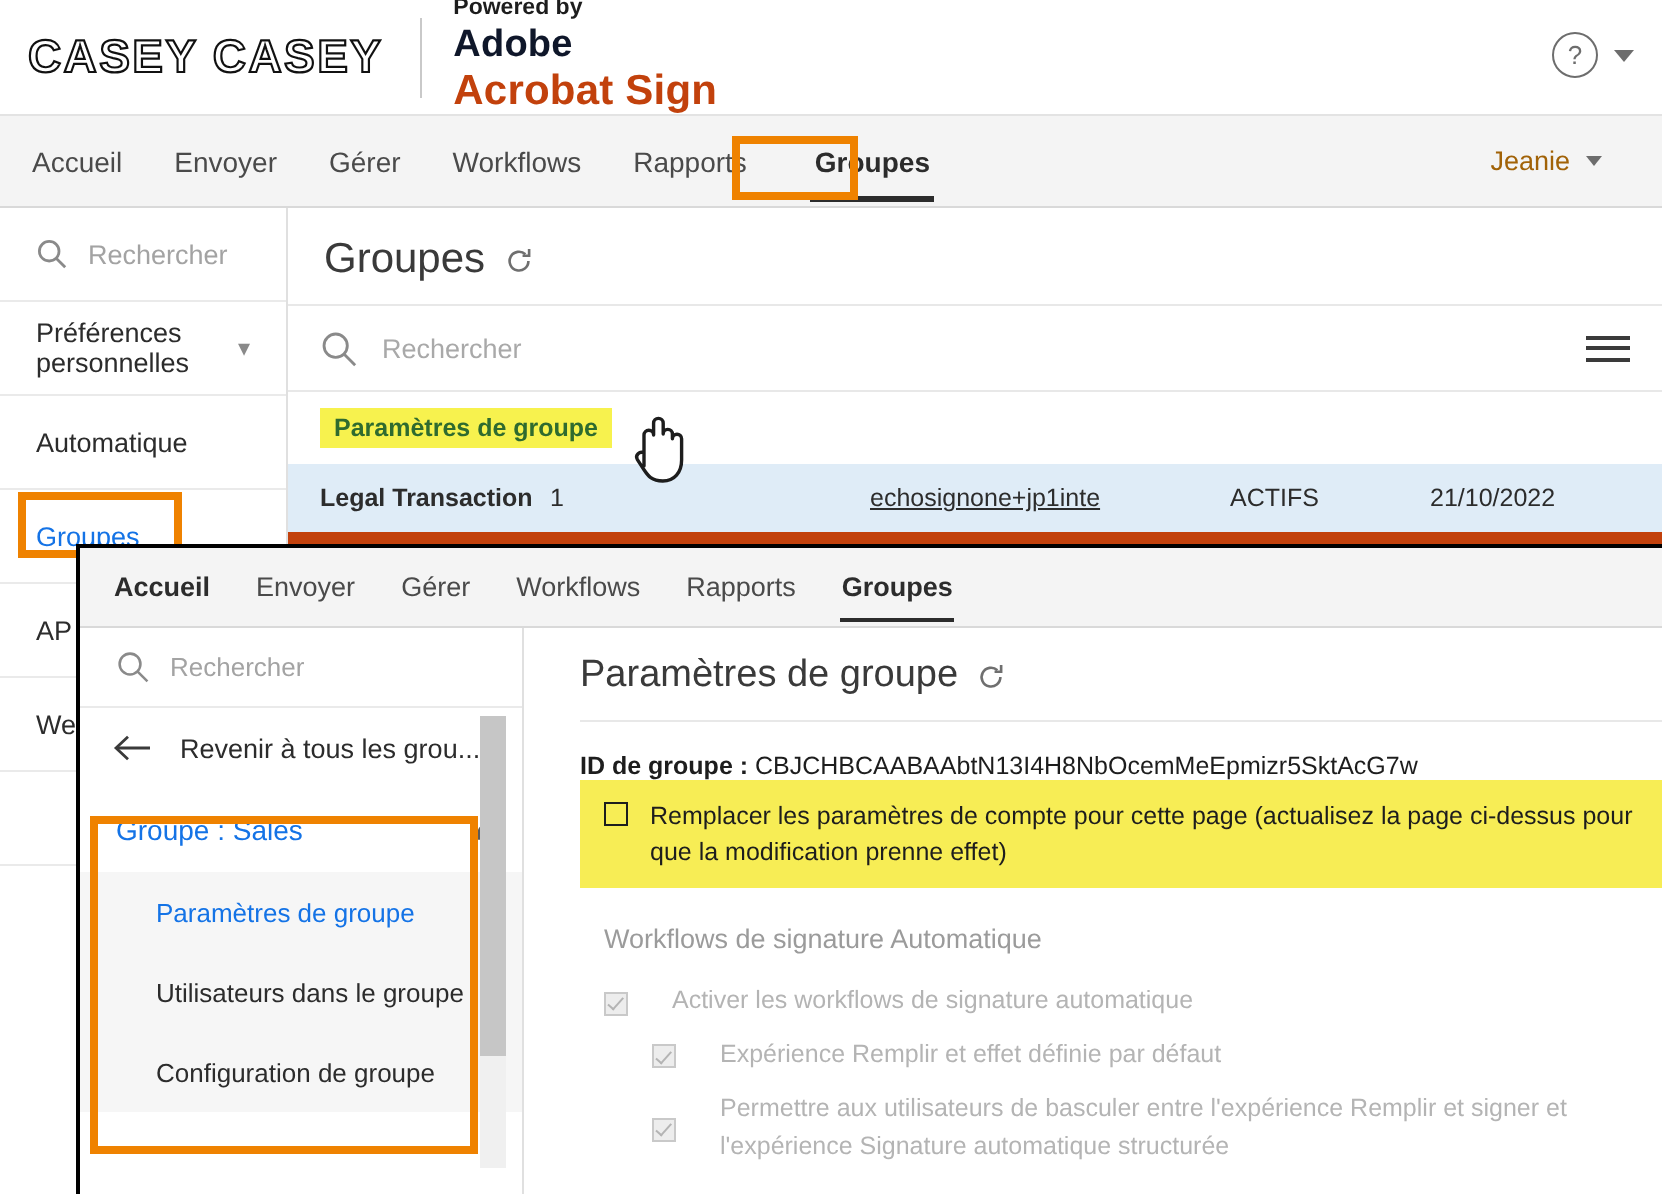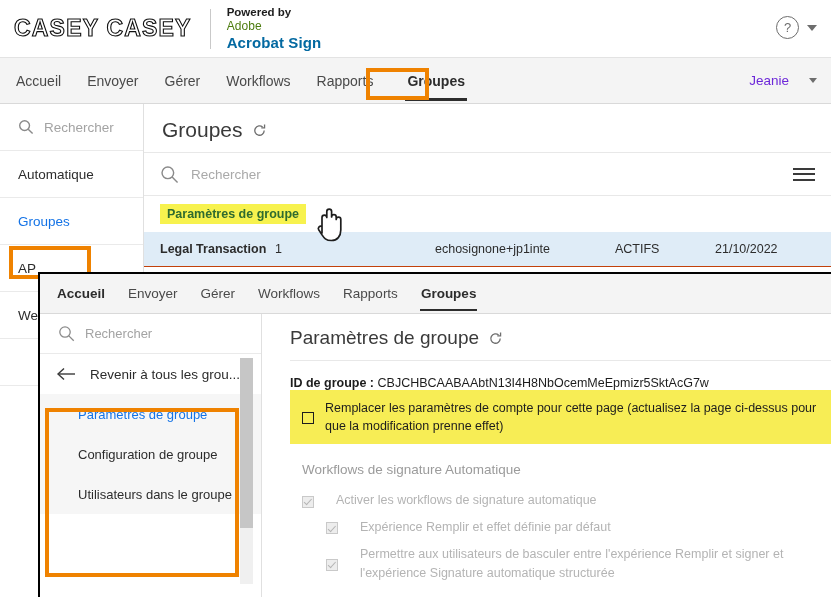--- a/index.html
+++ b/index.html
@@ -23,42 +23,42 @@
     margin-left:14px;font-family:"Liberation Sans",sans-serif;
     font-size:23px;letter-spacing:1.2px;font-weight:700;
     color:#ffffff;
     -webkit-text-stroke:1.1px #111;
     text-shadow:0 0 0 #111;
     white-space:nowrap;
   }
   .brand-divider{width:1px;height:40px;background:#c9c9c9;margin:0 16px 0 18px;}
   .powered{line-height:1.18;}
   .powered .pw{font-size:11.5px;font-weight:700;color:#1d1d1d;}
-  .powered .ad{font-size:12px;font-weight:400;color:#4d7c0f;letter-spacing:.1px;}
-  .powered .as{font-size:15px;font-weight:700;color:#0369a1;letter-spacing:.1px;}
+  .powered .ad{font-size:19px;font-weight:700;color:#0f172a;letter-spacing:.1px;}
+  .powered .as{font-size:21px;font-weight:700;color:#c2410c;letter-spacing:.1px;}
   .help-wrap{position:absolute;right:14px;top:16px;display:flex;align-items:center;gap:8px;}
   .help-circle{
     width:21px;height:21px;border-radius:50%;border:1.4px solid #6d6d6d;
     color:#6d6d6d;font-size:13px;display:flex;align-items:center;justify-content:center;
   }
   .caret-dn{width:0;height:0;border-left:5px solid transparent;border-right:5px solid transparent;border-top:6px solid #6d6d6d;}
 
   .bg-nav{
     height:46px;width:831px;background:#f4f4f4;border-bottom:1px solid #d9d9d9;
     display:flex;align-items:center;position:relative;box-sizing:border-box;
   }
   .bg-nav .tab{
     font-size:14px;color:#4a4a4a;margin-left:22px;padding:4px 2px;white-space:nowrap;cursor:pointer;
   }
   .bg-nav .tab:first-child{margin-left:14px;}
   .bg-nav .tab.active{color:#2c2c2c;font-weight:700;position:relative;}
   .bg-nav .tab.active::after{
     content:"";position:absolute;left:0;right:0;bottom:-8px;height:3px;background:#2c2c2c;
   }
-  .user-menu{position:absolute;right:14px;display:flex;align-items:center;gap:20px;font-size:13.5px;color:#6d28d9;}
+  .user-menu{position:absolute;right:30px;display:flex;align-items:center;gap:8px;font-size:13.5px;color:#a16207;}
   .caret-sm{width:0;height:0;border-left:4.5px solid transparent;border-right:4.5px solid transparent;border-top:5.5px solid #6d6d6d;}
 
   .bg-body{display:flex;width:831px;height:493px;}
   .bg-side{width:240px;border-right:1px solid #e0e0e0;box-sizing:border-box;background:#fff;}
   .bg-side .srow{
     height:47px;display:flex;align-items:center;padding:0 18px;border-bottom:1px solid #eaeaea;
     font-size:13.5px;color:#2c2c2c;box-sizing:border-box;position:relative;
   }
   .bg-side .srow.search{color:#a3a3a3;gap:10px;}
   .bg-side .srow.link{color:#1473e6;}
@@ -74,25 +74,25 @@
     display:flex;align-items:center;padding:0 16px;gap:12px;color:#a9a9a9;font-size:13.5px;
   }
   .hamburger{margin-left:auto;display:flex;flex-direction:column;gap:3.5px;}
   .hamburger i{display:block;width:22px;height:2px;background:#3a3a3a;}
   .tip-row{height:36px;display:flex;align-items:center;padding:0 16px;}
   .tip{
     background:#f7f24e;color:#2f6b2f;font-weight:700;font-size:12.5px;padding:3px 7px;white-space:nowrap;
   }
   .grid-row{
     height:34px;background:#dfecf7;display:flex;align-items:center;
-    font-size:12.5px;color:#2c2c2c;padding:0 16px;border-bottom:1px solid #c2410c;
+    font-size:12.5px;color:#2c2c2c;padding:0 16px;border-bottom:6px solid #c2410c;
   }
   .grid-row .c1{width:115px;font-weight:700;}
   .grid-row .c2{width:160px;}
-  .grid-row .c3{width:180px;}
+  .grid-row .c3{width:180px;text-decoration:underline;}
   .grid-row .c4{width:100px;}
 
   
   .obox{position:absolute;border:4px solid #ef8200;box-sizing:border-box;pointer-events:none;}
 
   
   .cursor{position:absolute;width:34px;height:40px;pointer-events:none;}
 
   
   .fg{
@@ -128,21 +128,21 @@
 
   .fg-scroll{position:absolute;right:8px;top:44px;width:13px;height:226px;background:#f0f0f0;}
   .fg-scroll .thumb{position:absolute;left:0;top:0;width:13px;height:170px;background:#c6c6c6;}
 
   .fg-main{flex:1;padding-left:28px;box-sizing:border-box;position:relative;}
   .fg-title{font-size:19px;color:#3a3a3a;padding:13px 0 11px 0;display:flex;align-items:center;gap:9px;}
   .fg-sep{height:1px;background:#e8e8e8;margin-right:0;}
   .gid{font-size:12.5px;color:#1d1d1d;padding:15px 0 0 0;}
   .gid b{font-weight:700;}
   .banner{
-    background:#f7ed55;padding:9px 12px;display:flex;gap:11px;align-items:center;
+    background:#f7ed55;padding:9px 12px;display:flex;gap:11px;align-items:flex-start;
     font-size:12.5px;color:#1d1d1d;line-height:1.45;margin-right:0;
   }
   .cbox{
     width:12px;height:12px;border:1.6px solid #1d1d1d;background:transparent;flex:none;margin-top:2px;box-sizing:border-box;
   }
   .sec-title{font-size:13.5px;color:#9b9b9b;padding:18px 0 10px 12px;}
   .opt{display:flex;gap:22px;align-items:center;font-size:12.5px;color:#b4b4b4;line-height:1.5;padding:4px 0 4px 12px;}
   .opt.ind{padding-left:36px;}
   .cbox-chk{
     width:12px;height:12px;border:1.4px solid #c9c9c9;background:#ededed;flex:none;margin-top:2px;
@@ -186,20 +186,24 @@
   </div>
 
   <div class="bg-body">
     <div class="bg-side">
       <div class="srow search">
         <svg width="16" height="16" viewBox="0 0 16 16">
           <circle cx="6.6" cy="6.6" r="4.9" fill="none" stroke="#8a8a8a" stroke-width="1.4"></circle>
           <line x1="10.2" y1="10.2" x2="14.6" y2="14.6" stroke="#8a8a8a" stroke-width="1.4"></line>
         </svg>
         <span>Rechercher</span>
+      </div>
+      <div class="srow">
+        <span>Préférences personnelles</span>
+        <span class="chev">▾</span>
       </div>
       <div class="srow">
         <span>Automatique</span>
       </div>
       <div class="srow link">
         <span>Groupes</span>
       </div>
       <div class="srow">
         <span>AP</span>
       </div>
@@ -268,29 +272,33 @@
           </svg>
           <span>Rechercher</span>
         </div>
         <div class="back-row">
           <svg width="20" height="14" viewBox="0 0 20 14">
             <line x1="2" y1="7" x2="19" y2="7" stroke="#3a3a3a" stroke-width="1.4"></line>
             <path d="M8 1.4 L2 7 L8 12.6" fill="none" stroke="#3a3a3a" stroke-width="1.4"></path>
           </svg>
           <span>Revenir à tous les grou...</span>
         </div>
+        <div class="grp-head">
+          <span>Groupe : Sales</span>
+          <span class="up">▴</span>
+        </div>
         <div class="sub-list">
           <div class="sub-item sel">
             <span>Paramètres de groupe</span>
           </div>
           <div class="sub-item">
-            <span>Configuration de groupe</span>
+            <span>Utilisateurs dans le groupe</span>
           </div>
           <div class="sub-item">
-            <span>Utilisateurs dans le groupe</span>
+            <span>Configuration de groupe</span>
           </div>
         </div>
         <div class="fg-scroll">
           <div class="thumb"></div>
         </div>
       </div>
 
       <div class="fg-main">
         <div class="fg-title">
           <span>Paramètres de groupe</span>

